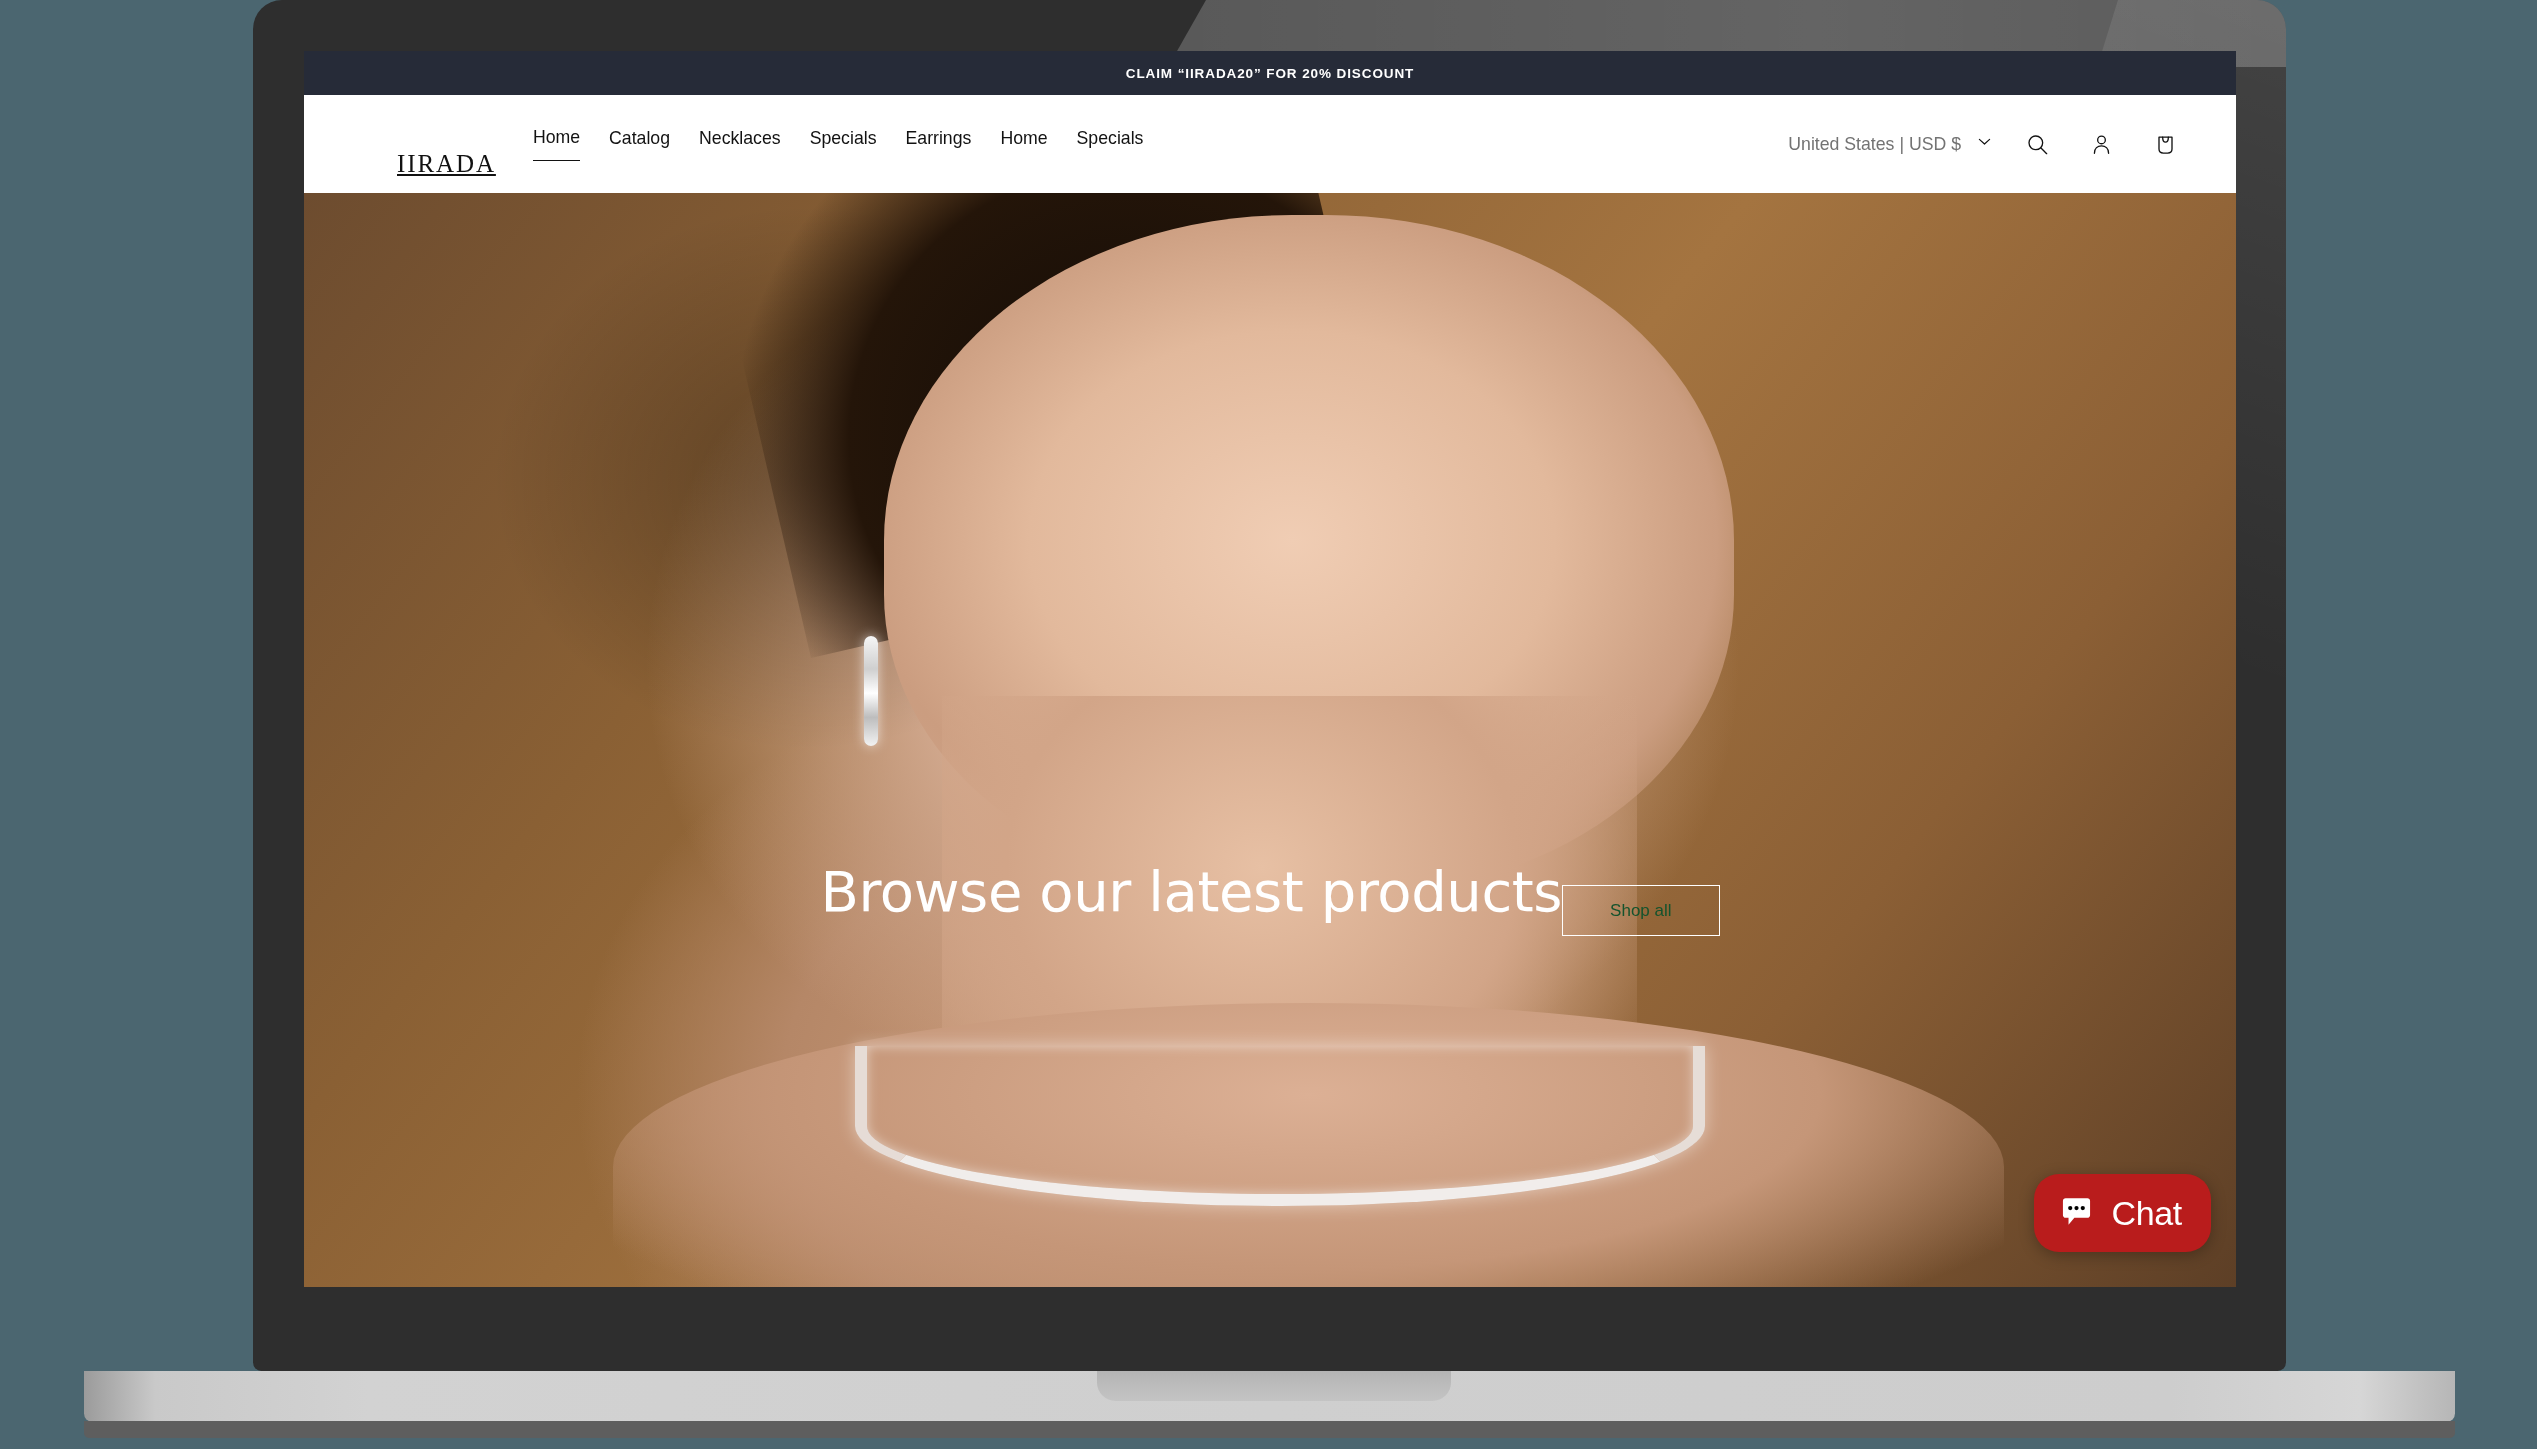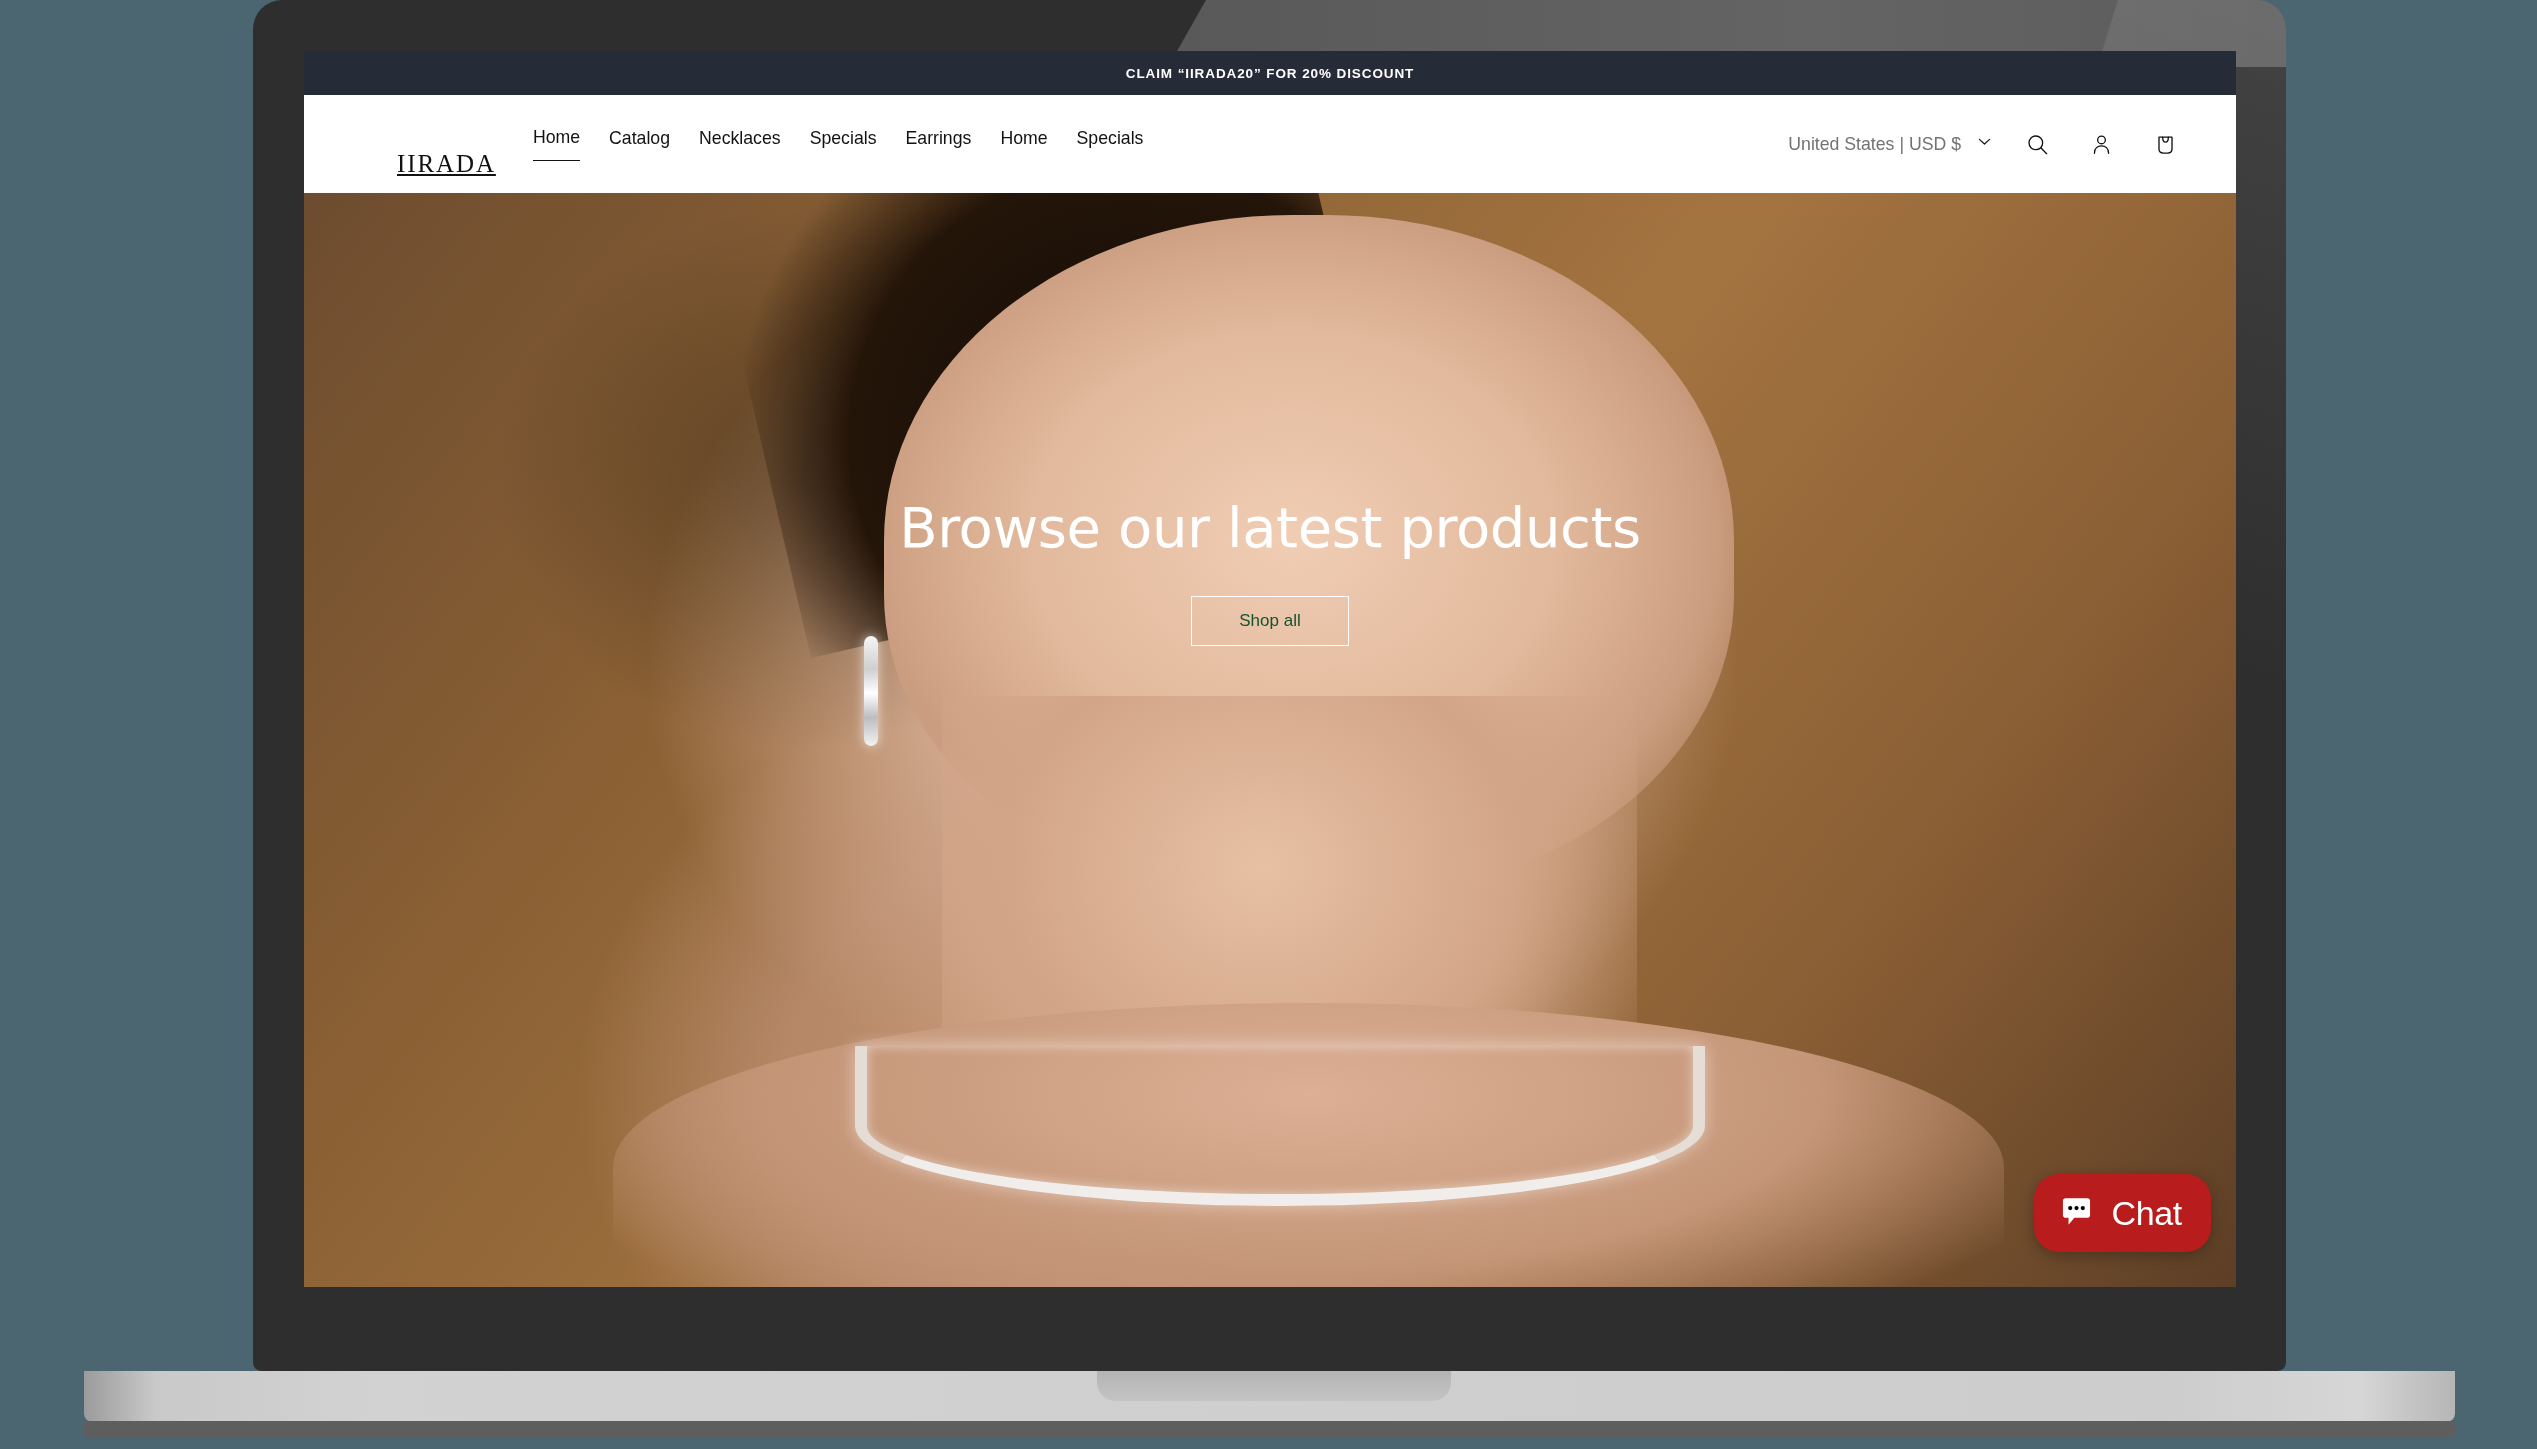--- a/index.html
+++ b/index.html
@@ -144,21 +144,21 @@
   #hero-necklace{
     position:absolute; left:28.5%; top:78%; width:44%; height:160px;
     border:12.7px solid rgba(244,244,244,.93);
     border-top:none; border-left-color:rgba(238,238,238,.8); border-right-color:rgba(238,238,238,.8);
     border-radius:0 0 52% 52%;
     box-shadow:0 0 17px rgba(255,255,255,.45), inset 0 0 11.8px rgba(255,255,255,.5);
     filter:blur(0.5px);
   }
   #hero-content{
     position:absolute; left:0; right:0; top:0; bottom:0;
-    display:flex; flex-direction:column; align-items:center; justify-content:flex-start;
+    display:flex; flex-direction:row; align-items:center; justify-content:center;
     padding-top:304px;
   }
   #hero-heading{
     color:#ffffff; font-size:56px; font-weight:400;
     font-family:"DejaVu Sans", sans-serif;
     text-align:center; line-height:1.1; letter-spacing:-0.4px;
   }
   #hero-cta-button{
     margin-top:37px;
     border:1.3px solid #ffffff; background:transparent; color:#14532d;

